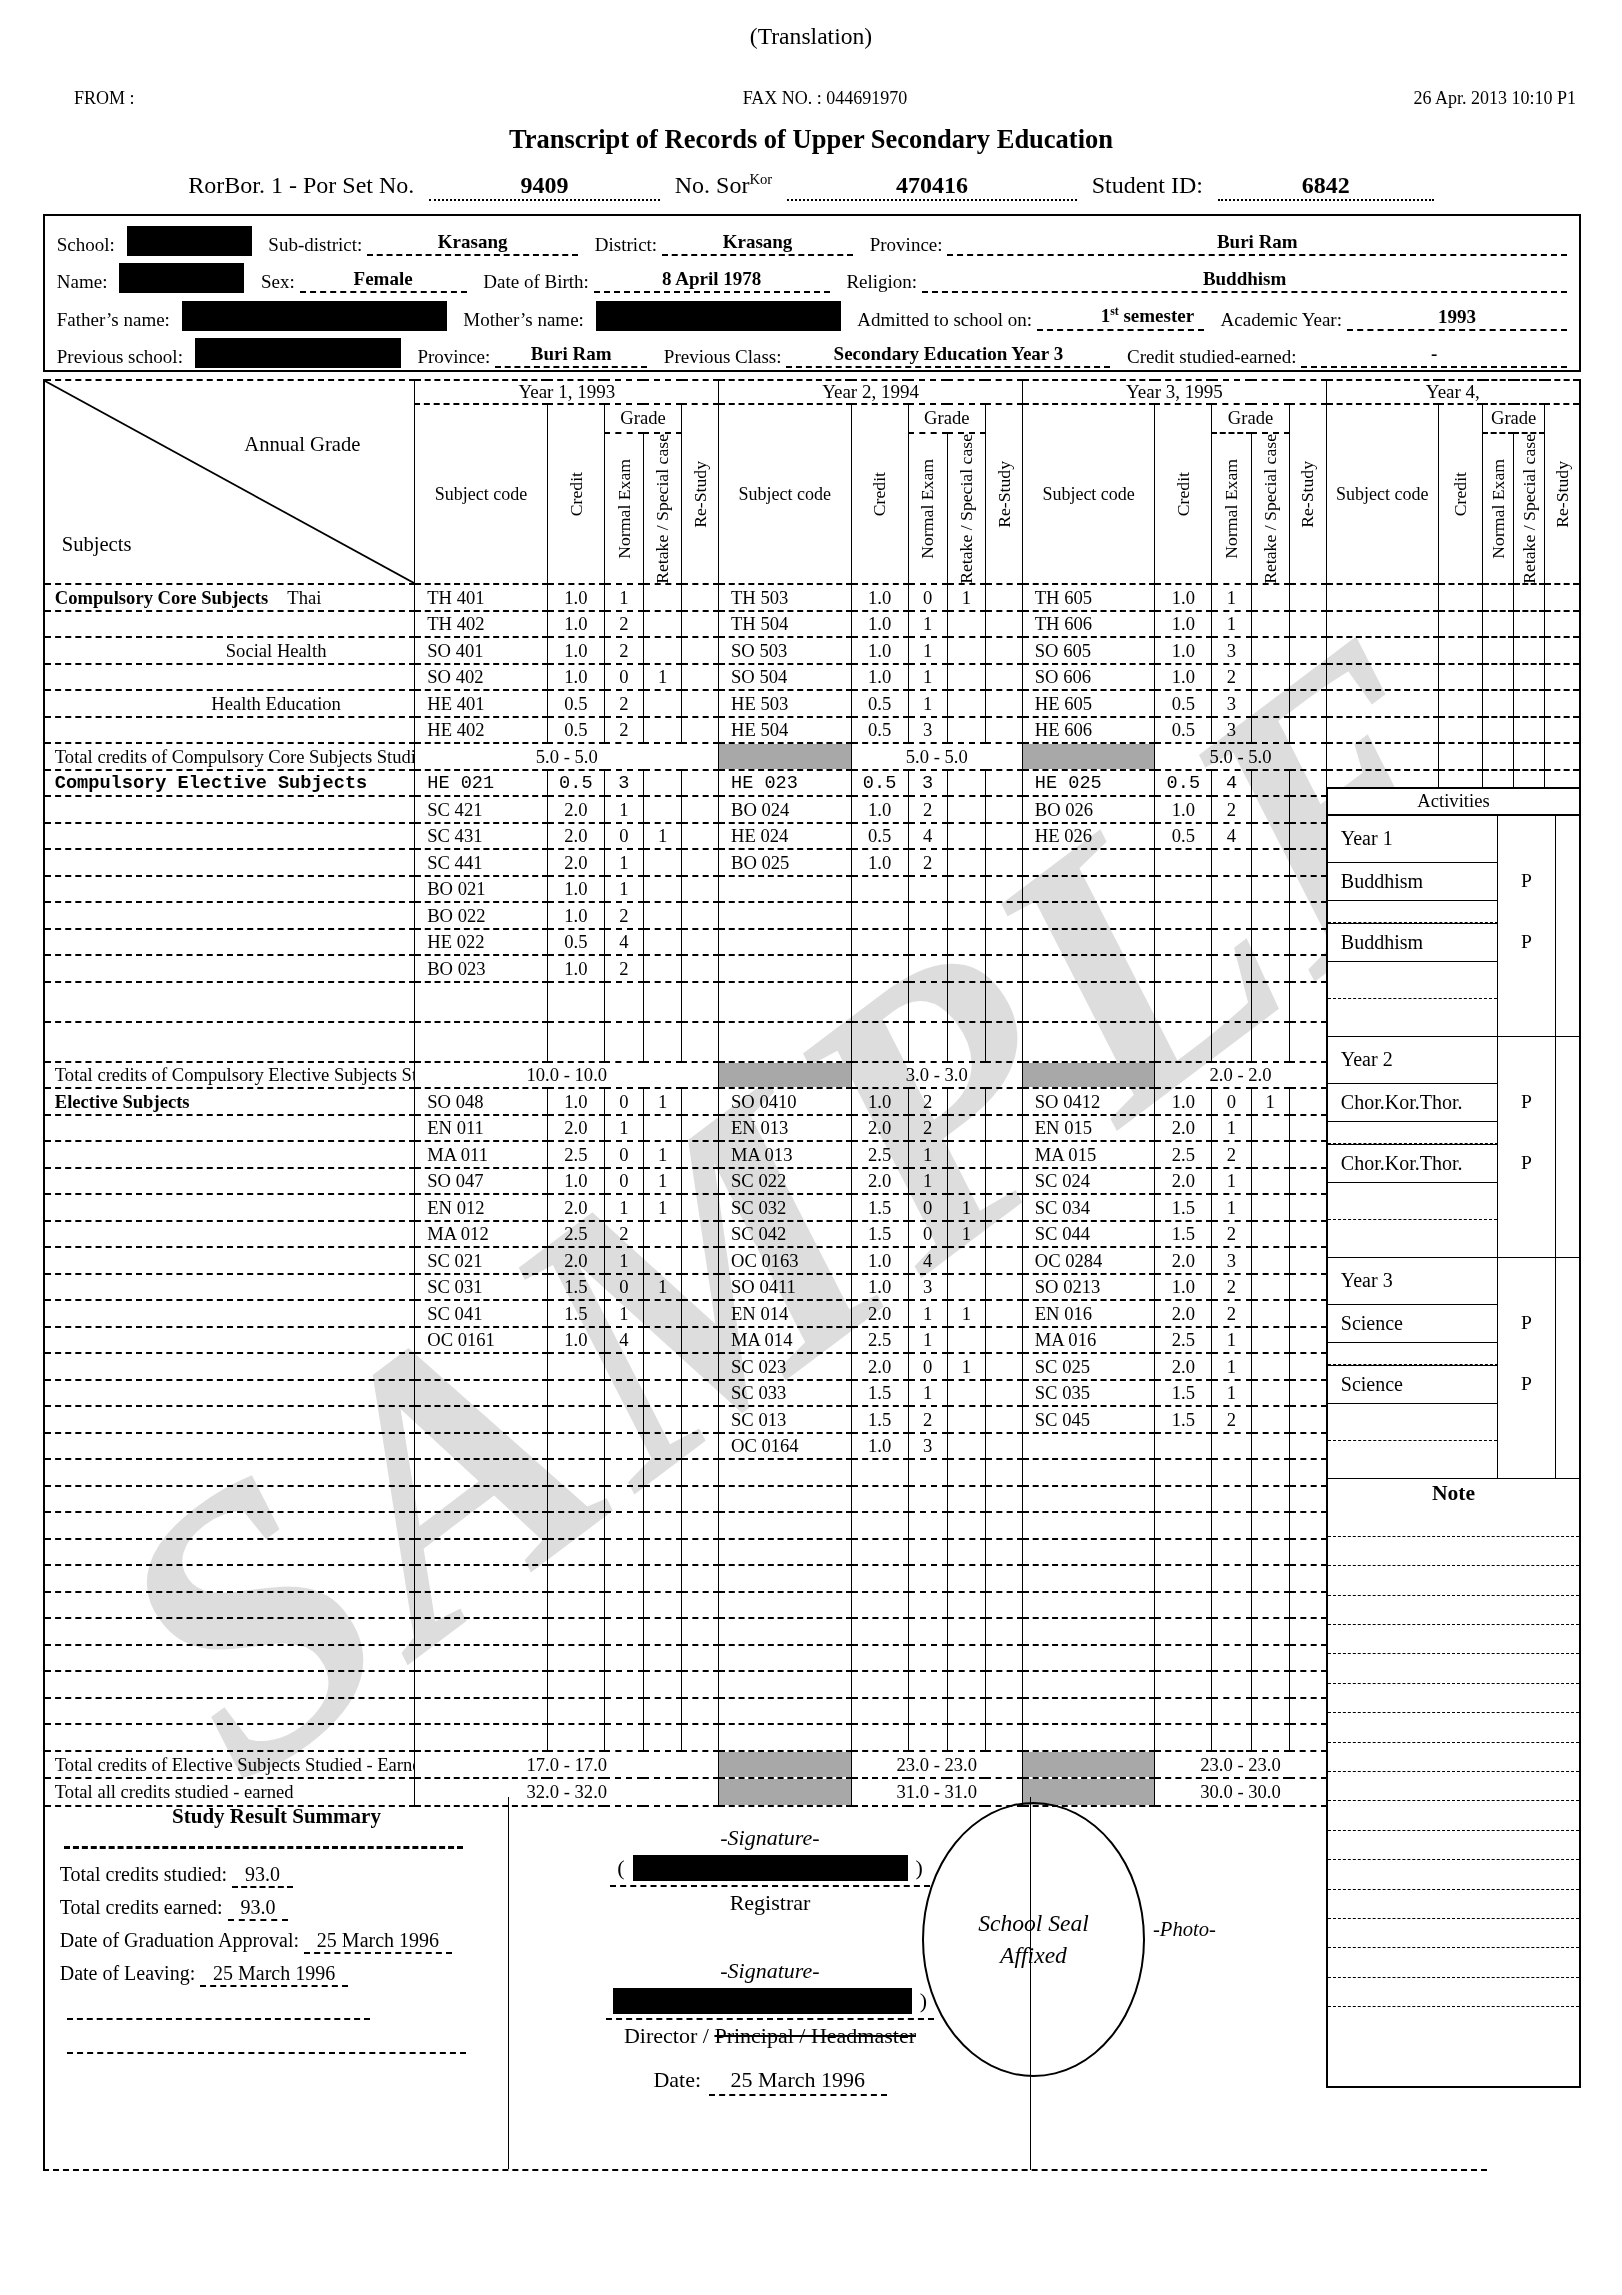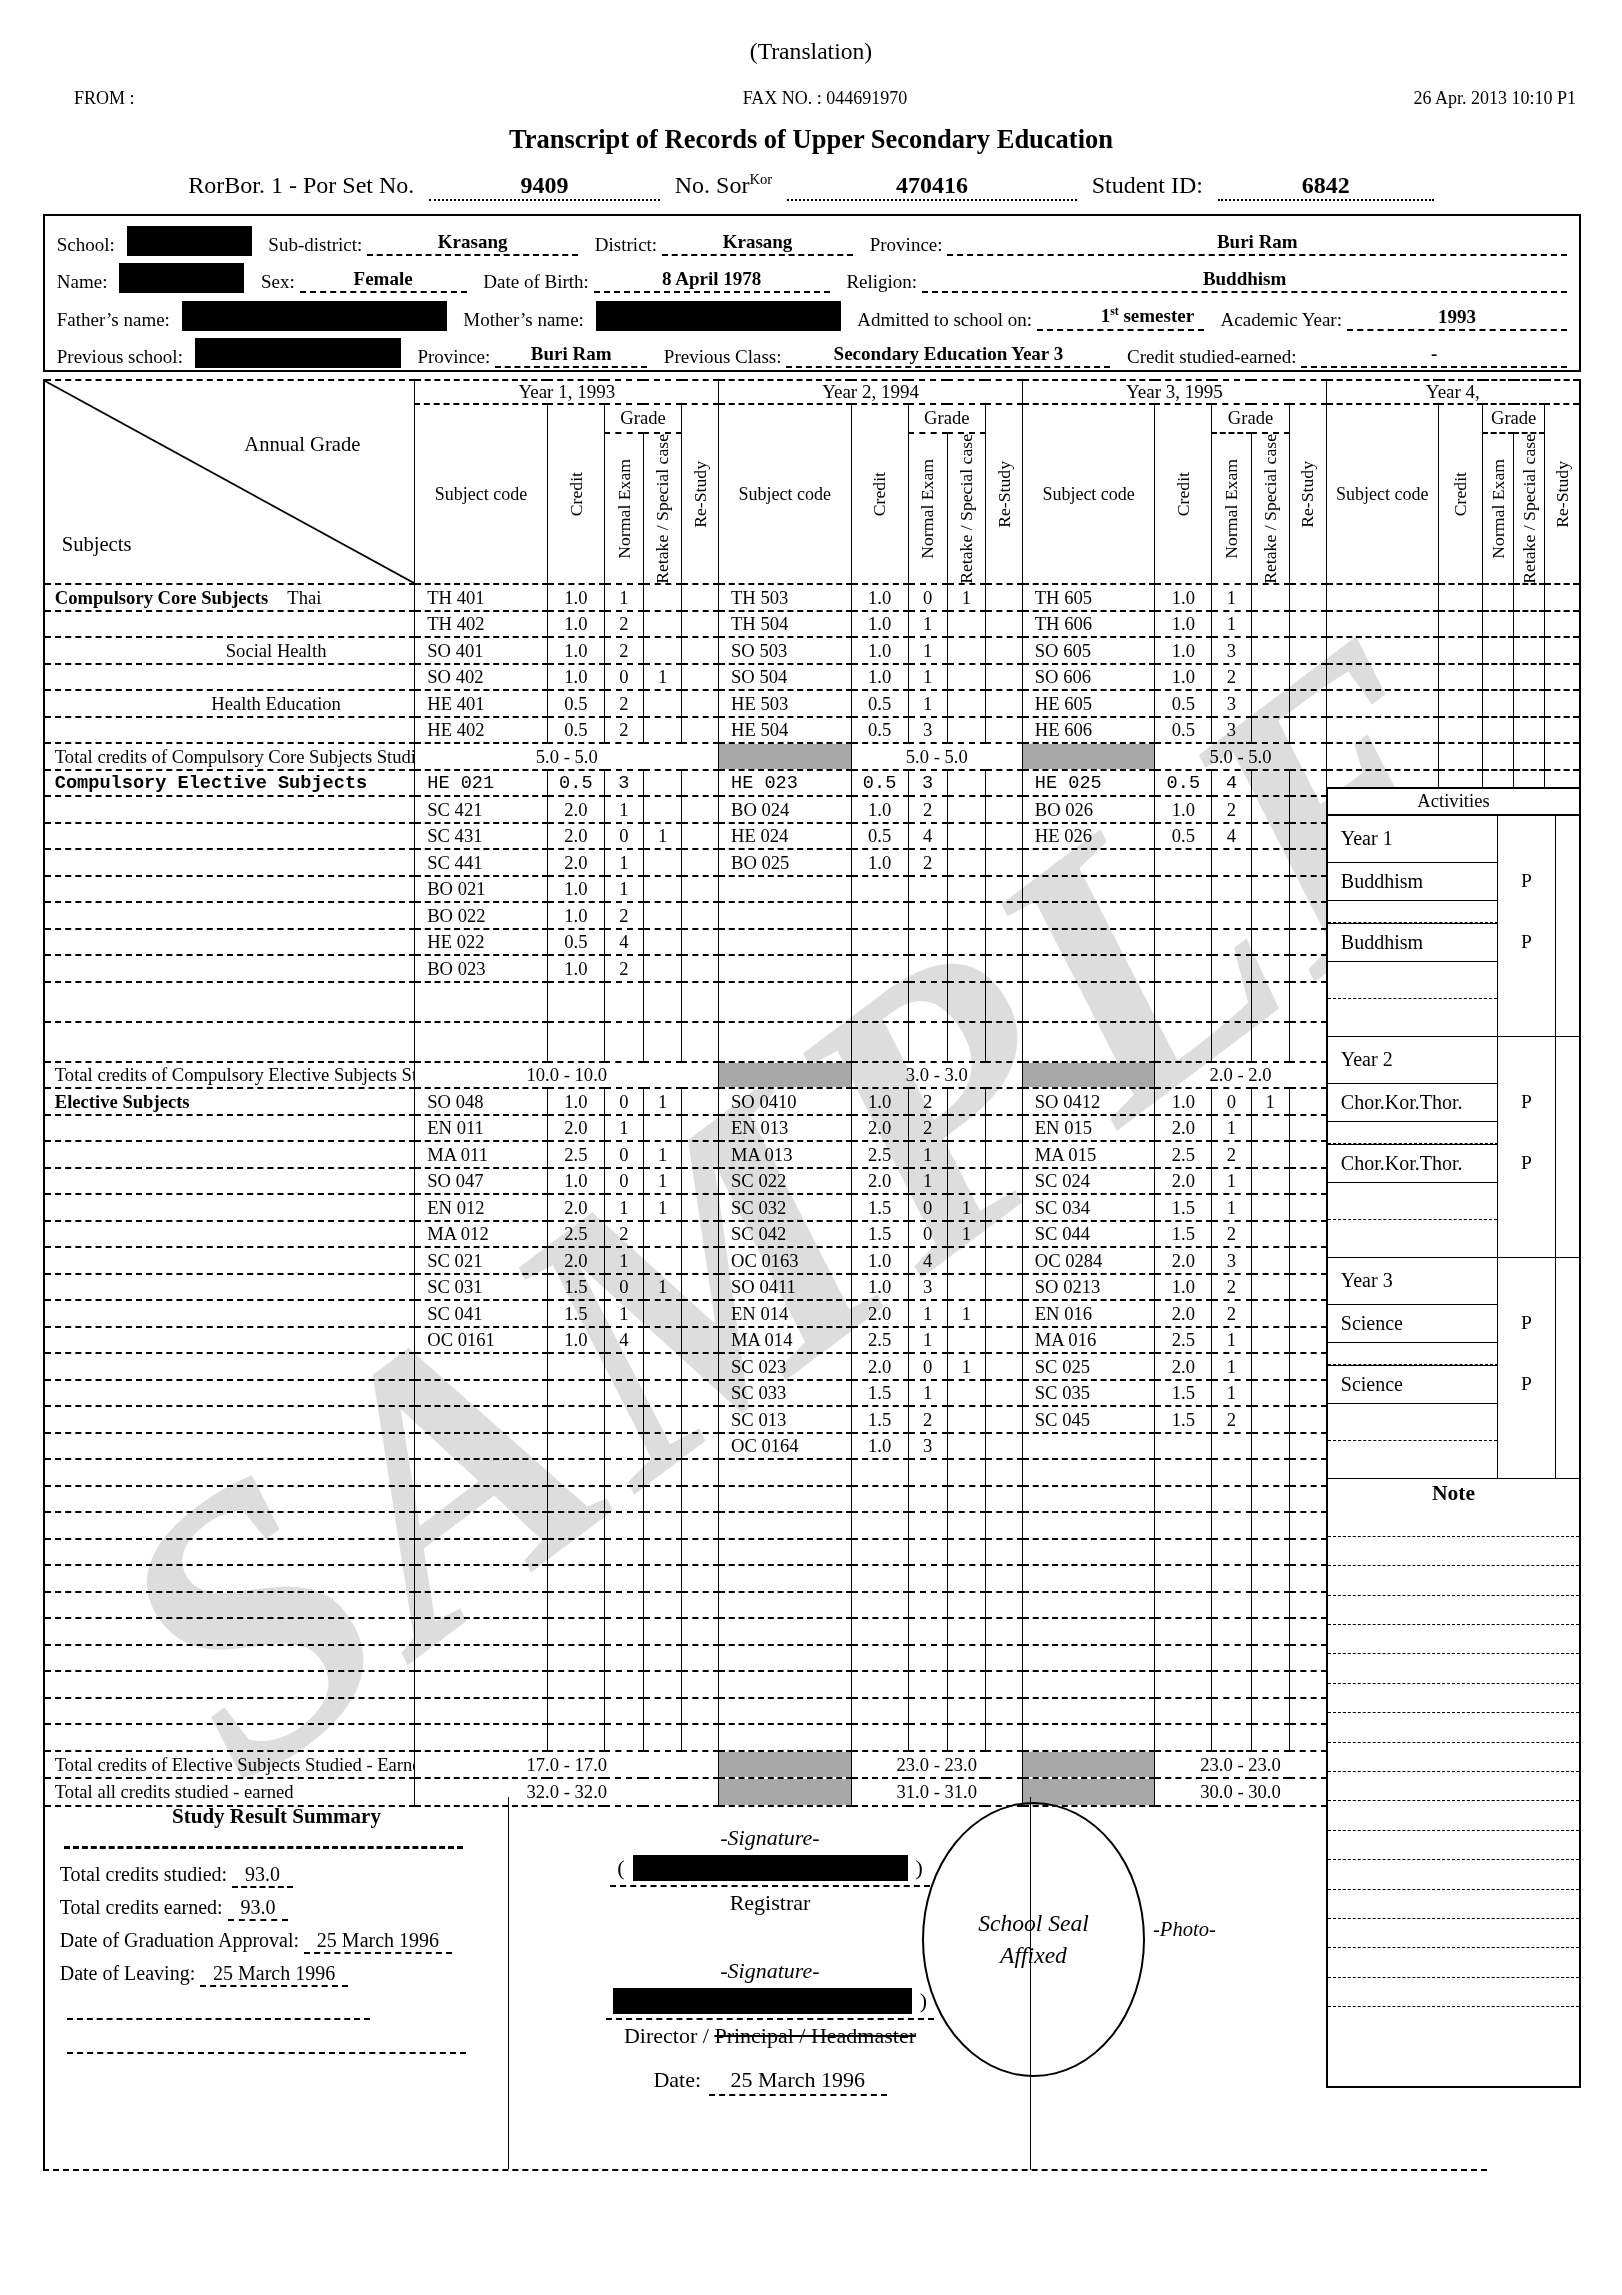--- a/index.html
+++ b/index.html
@@ -7,21 +7,21 @@
   body {
     position: relative;
     width: 1622px; height: 2295px;
     font-family: "Liberation Serif", "DejaVu Serif", serif;
     color:#000;
     overflow: hidden;
   }
   .abs { position:absolute; }
 
   
-  #fax-translation { top:38px; left:0; width:1622px; font-size:23.6px; text-align:center; }
+  #fax-translation { top:23px; left:0; width:1622px; font-size:23.6px; text-align:center; }
   #fax-line { top:88px; left:74px; width:1502px; display:flex; font-size:18px; }
   #fax-line .fx-left  { width:30%; text-align:left; }
   #fax-line .fx-mid   { width:40%; text-align:center; }
   #fax-line .fx-right { width:30%; text-align:right; }
 
   #doc-title { top:124px; left:0; width:1622px; text-align:center; font-size:26.5px; font-weight:bold; }
 
   #doc-numbers { top:171px; left:0; width:1622px; display:flex; justify-content:center; align-items:baseline; font-size:24px; }
   #doc-numbers .lbl { white-space:nowrap; }
   #doc-numbers .val { font-weight:bold; text-align:center; border-bottom:2.9px dotted #000; padding:0 14.7px; white-space:nowrap; }

